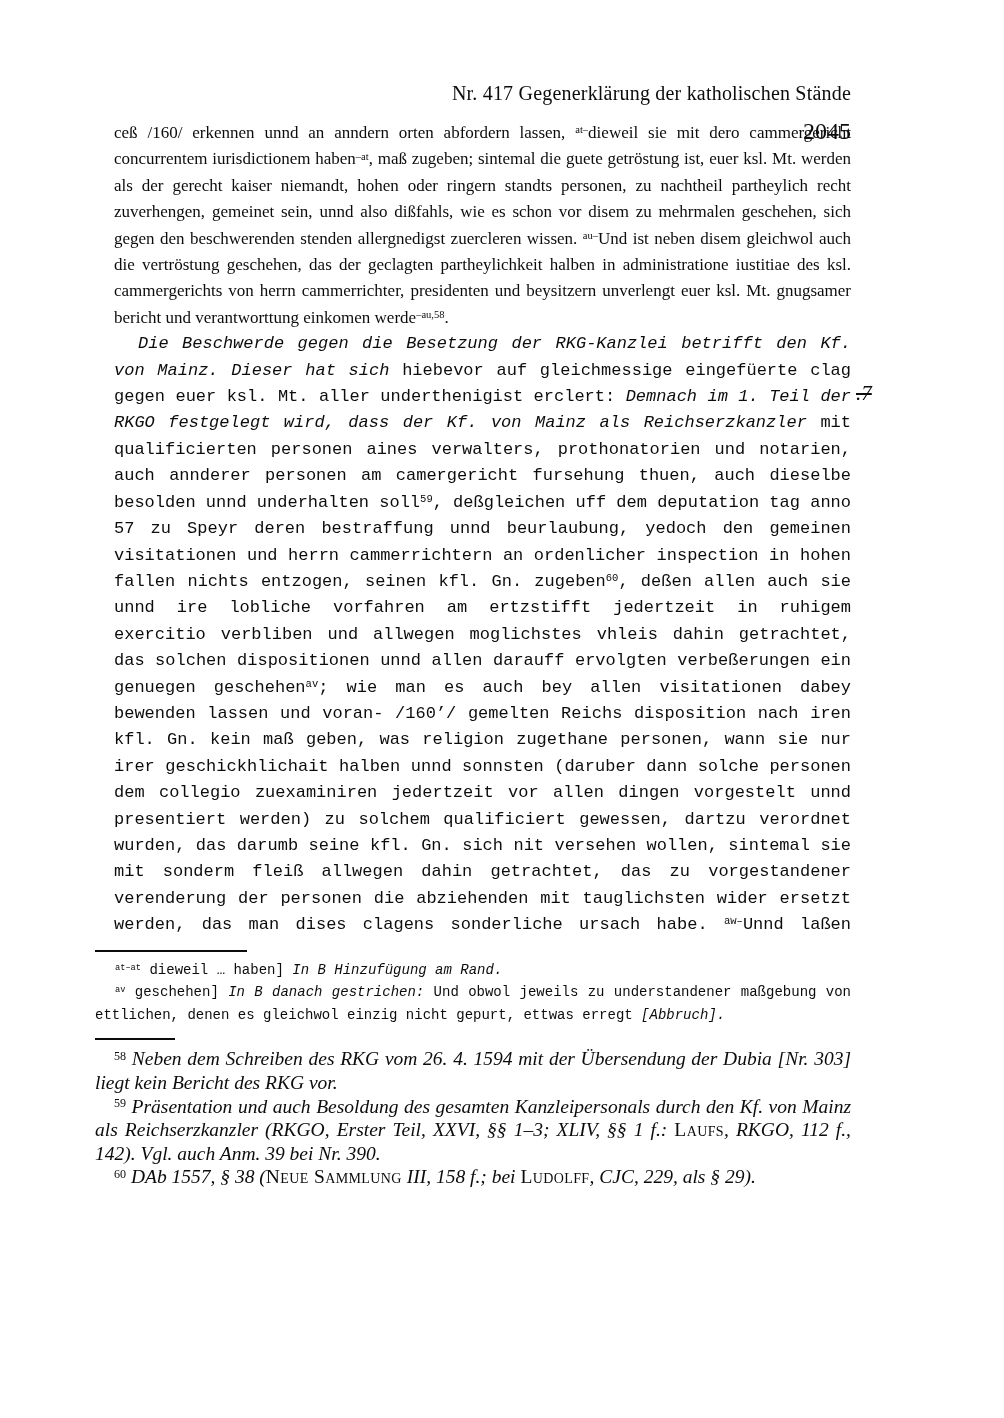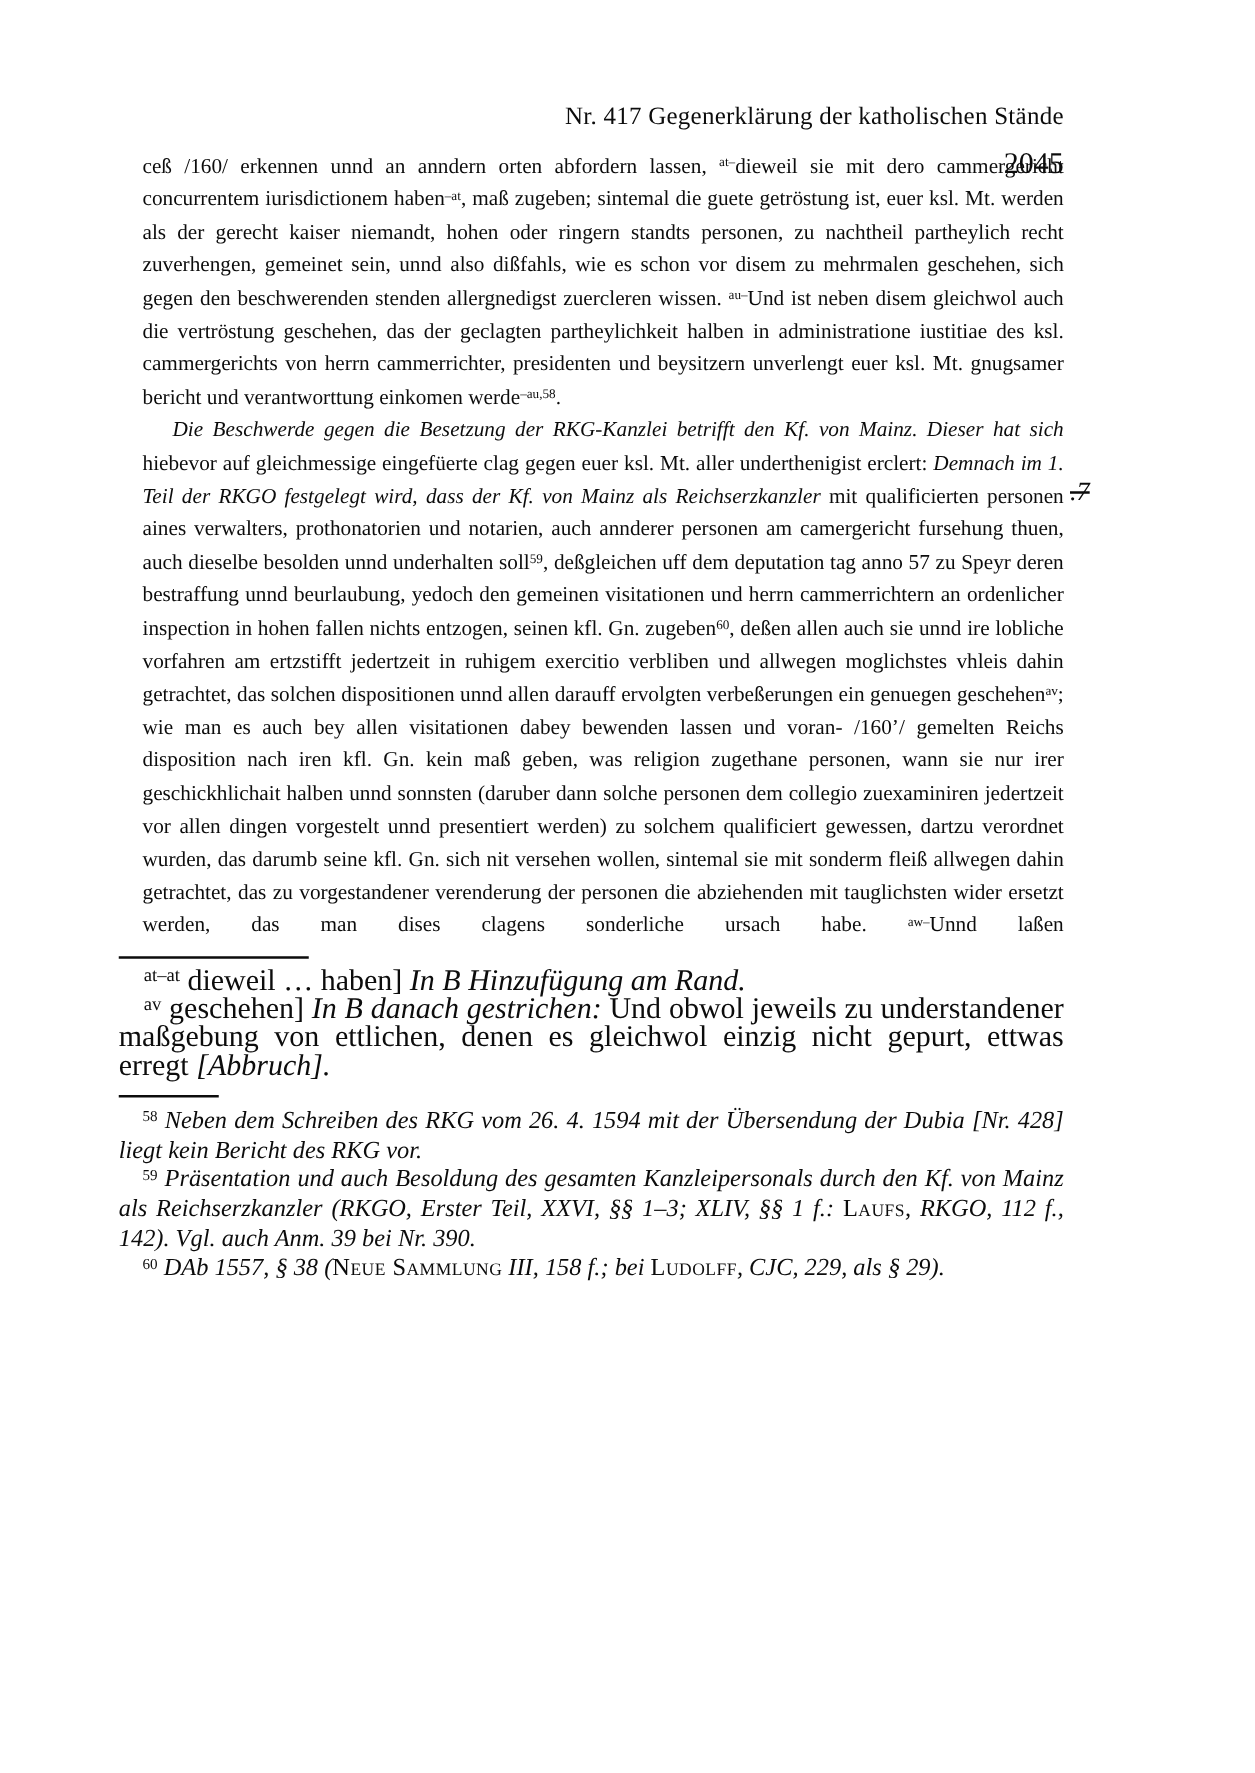--- a/index.html
+++ b/index.html
@@ -39,42 +39,43 @@
   }
   p { margin: 0; }
   .body-para {
     font-size: 17px;
     line-height: 26.4px;
     text-align: justify;
     hyphens: none;
     margin-left: 19px;
   }
   .indented { text-indent: 24px; }
-  .justify-last { text-align-last: justify; }
+  .justify-last { text-align-last: justify; font-family: Liberation Mono, monospace; }
   .seg-italic { font-style: italic; }
   .seg-roman { font-style: normal; }
   .seg-smallcaps { font-style: normal; font-variant: small-caps; letter-spacing: 0.02em; }
   .seg-sup {
     font-size: 0.62em;
     position: relative;
     top: -0.45em;
     line-height: 0;
   }
   .rule {
     border: none;
     border-top: 2px solid #0c0c0c;
     height: 0;
   }
   .rule-apparatus { width: 152px; margin: 11px 0 7px 0; }
   .rule-footnotes { width: 80px;  margin: 12px 0 7px 0; }
   .app-entry {
-    font-size: 24px;
+    font-size: 14px;
     line-height: 22.6px;
     text-align: justify;
     text-indent: 20px;
+    font-family: Liberation Mono, monospace;
   }
   .footnote {
     font-size: 19.5px;
     line-height: 23.6px;
     text-align: justify;
     text-indent: 19px;
   }
   .margin-note {
     position: absolute;
     left: 856px;
@@ -106,19 +107,19 @@
     <div class="rule rule-apparatus"></div>
 
     <div class="apparatus">
       <p class="app-entry"><span class="seg-sup">at–at</span><span class="seg-roman"> dieweil … haben] </span><span class="seg-italic">In B Hinzufügung am Rand.</span></p>
       <p class="app-entry"><span class="seg-sup">av</span><span class="seg-roman"> geschehen] </span><span class="seg-italic">In B danach gestrichen:</span><span class="seg-roman"> Und obwol jeweils zu understandener maßgebung von ettlichen, denen es gleichwol einzig nicht gepurt, ettwas erregt </span><span class="seg-italic">[Abbruch].</span></p>
     </div>
 
     <div class="rule rule-footnotes"></div>
 
     <div class="footnotes">
-      <p class="footnote"><span class="seg-sup">58</span><span class="seg-italic"> Neben dem Schreiben des RKG vom 26. 4. 1594 mit der Übersendung der Dubia [Nr. 428] liegt kein Bericht des RKG vor.</span></p>
+      <p class="footnote"><span class="seg-sup">58</span><span class="seg-italic"> Neben dem Schreiben des RKG vom 26. 4. 1594 mit der Übersendung der Dubia [Nr. 303] liegt kein Bericht des RKG vor.</span></p>
       <p class="footnote"><span class="seg-sup">59</span><span class="seg-italic"> Präsentation und auch Besoldung des gesamten Kanzleipersonals durch den Kf. von Mainz als Reichserzkanzler (RKGO, Erster Teil, XXVI, §§ 1–3; XLIV, §§ 1 f.: </span><span class="seg-smallcaps">Laufs</span><span class="seg-italic">, RKGO, 112 f., 142). Vgl. auch Anm. 39 bei Nr. 390.</span></p>
       <p class="footnote"><span class="seg-sup">60</span><span class="seg-italic"> DAb 1557, § 38 (</span><span class="seg-smallcaps">Neue Sammlung</span><span class="seg-italic"> III, 158 f.; bei </span><span class="seg-smallcaps">Ludolff</span><span class="seg-italic">, CJC, 229, als § 29).</span></p>
     </div>
 
   </div>
 </div>
 
 </body></html>

